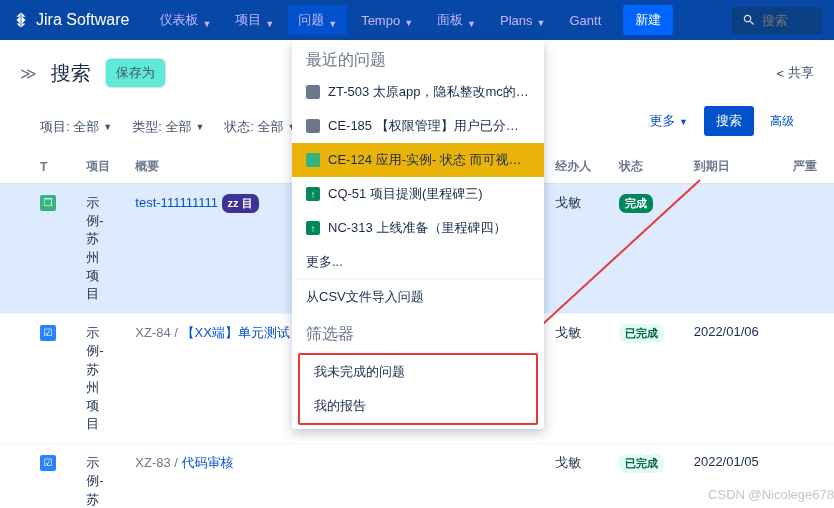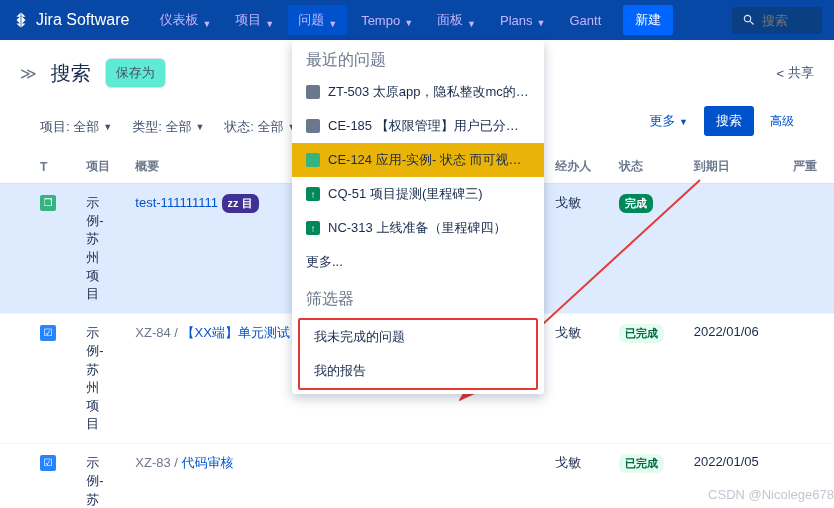--- a/index.html
+++ b/index.html
@@ -186,20 +186,21 @@
       <div class="dd-item">
         <span class="icon-arrow">↑</span>
         <span class="dd-text">CQ-51 项目提测(里程碑三)</span>
       </div>
       <div class="dd-item">
         <span class="icon-arrow">↑</span>
         <span class="dd-text">NC-313 上线准备（里程碑四）</span>
       </div>
     </div>
   <div class="dd-item">更多...</div>
+  <div class="dd-item" style="border-top:1px solid #f4f5f7">从CSV文件导入问题</div>
   <div class="dd-section">筛选器</div>
   <div class="dd-box">
       <div id="dd-filters">
         <div class="dd-item">我未完成的问题</div>
         <div class="dd-item">我的报告</div>
       </div>
     </div>
 </div>
 
 <svg class="arrow-svg" width="280" height="250">

